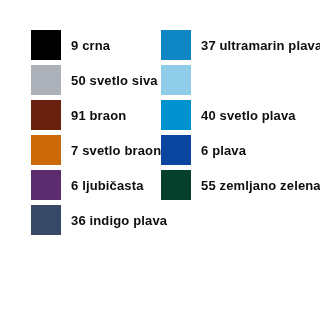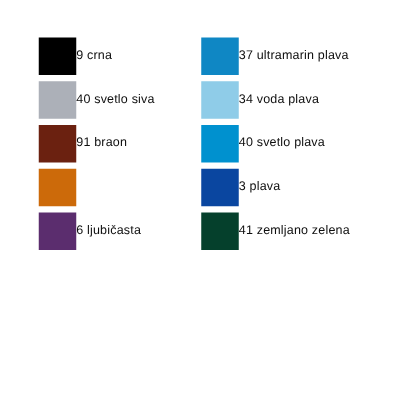--- a/index.html
+++ b/index.html
@@ -33,22 +33,23 @@
     height: 30px;
     margin-bottom: 5px;
   }
   .legend-row:last-child { margin-bottom: 0; }
   .swatch {
     width: 30px;
     height: 30px;
     flex: 0 0 30px;
   }
   .swatch-label {
-    font-size: 10px;
-    font-weight: normal;
+    margin-left: 10px;
+    font-size: 13px;
+    font-weight: bold;
     color: #0e0e0e;
     letter-spacing: 0.15px;
     white-space: nowrap;
     line-height: 1;
   }
 </style>
 </head>
 <body>
 
 <div id="legend-sheet">
@@ -56,66 +57,70 @@
   <div class="legend-column" id="legend-column-left">
 
     <div class="legend-row">
       <div class="swatch" style="background-color: rgb(0, 0, 0);"></div>
       <div class="swatch-label">9 crna</div>
     </div>
 
 
     <div class="legend-row">
       <div class="swatch" style="background-color: rgb(172, 176, 184);"></div>
-      <div class="swatch-label">40 svetlo siva</div>
+      <div class="swatch-label">50 svetlo siva</div>
     </div>
 
     <div class="legend-row">
       <div class="swatch" style="background-color: rgb(107, 33, 16);"></div>
       <div class="swatch-label">91 braon</div>
     </div>
 
     <div class="legend-row">
       <div class="swatch" style="background-color: rgb(204, 106, 10);"></div>
+      <div class="swatch-label">7 svetlo braon</div>
     </div>
 
     <div class="legend-row">
       <div class="swatch" style="background-color: rgb(91, 45, 110);"></div>
       <div class="swatch-label">6 ljubičasta</div>
     </div>
 
 
+    <div class="legend-row">
+      <div class="swatch" style="background-color: rgb(54, 74, 103);"></div>
+      <div class="swatch-label">36 indigo plava</div>
+    </div>
 
   </div>
 
   <div class="legend-column" id="legend-column-right">
 
     <div class="legend-row">
       <div class="swatch" style="background-color: rgb(15, 135, 196);"></div>
       <div class="swatch-label">37 ultramarin plava</div>
     </div>
 
     <div class="legend-row">
       <div class="swatch" style="background-color: rgb(143, 204, 232);"></div>
-      <div class="swatch-label">34 voda plava</div>
     </div>
 
     <div class="legend-row">
       <div class="swatch" style="background-color: rgb(0, 145, 207);"></div>
       <div class="swatch-label">40 svetlo plava</div>
     </div>
 
     <div class="legend-row">
       <div class="swatch" style="background-color: rgb(10, 70, 160);"></div>
-      <div class="swatch-label">3 plava</div>
+      <div class="swatch-label">6 plava</div>
     </div>
 
     <div class="legend-row">
       <div class="swatch" style="background-color: rgb(5, 64, 44);"></div>
-      <div class="swatch-label">41 zemljano zelena</div>
+      <div class="swatch-label">55 zemljano zelena</div>
     </div>
 
 
 
 
   </div>
 
 </div>
 
 </body></html>

